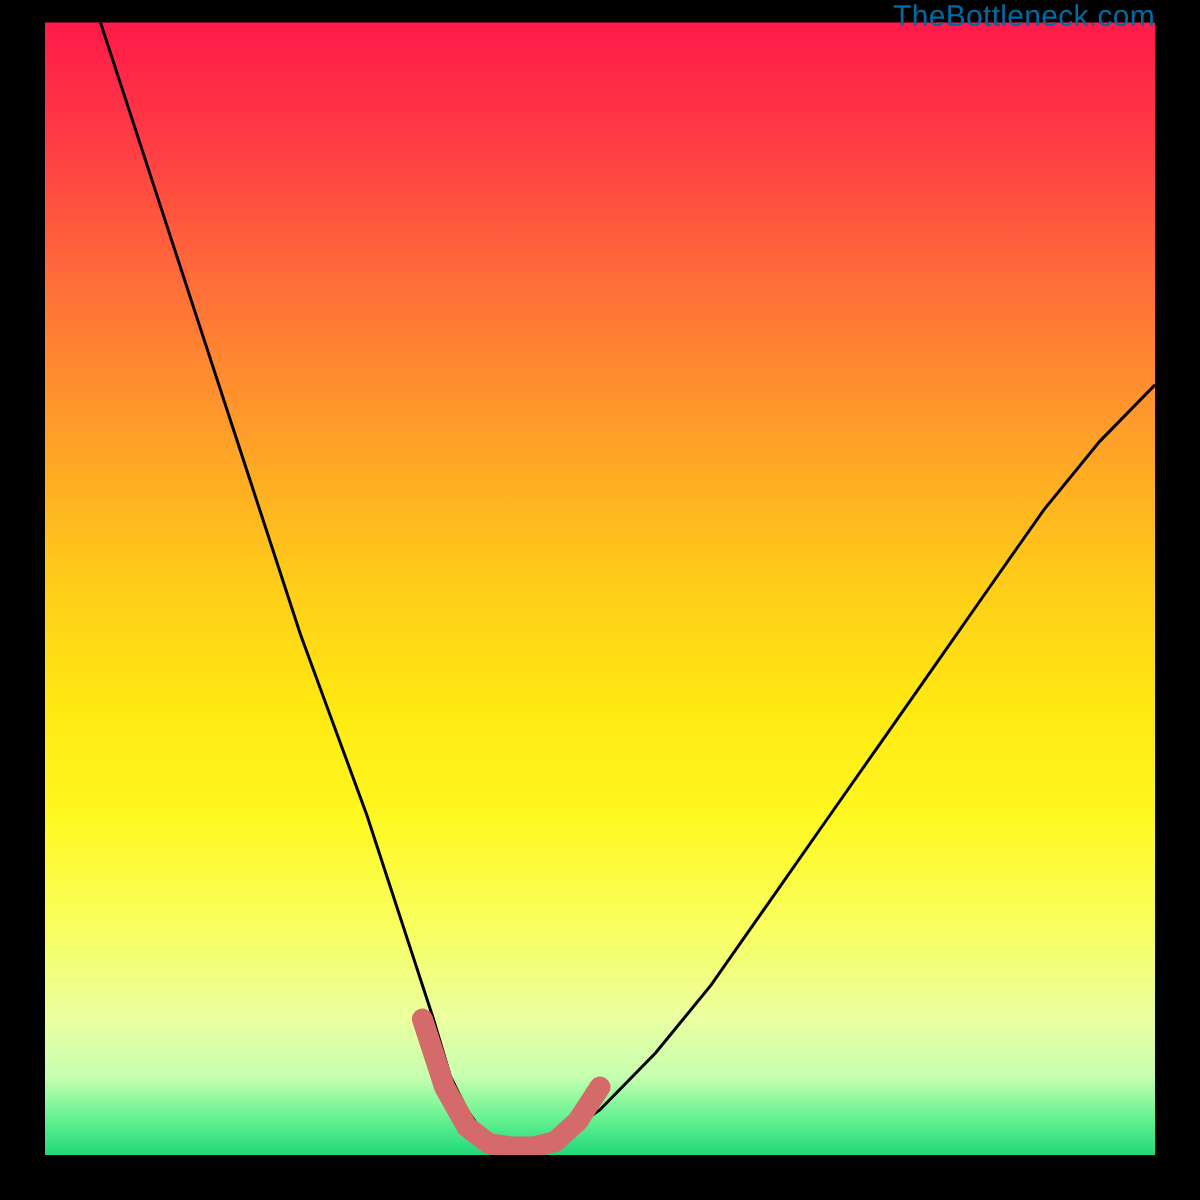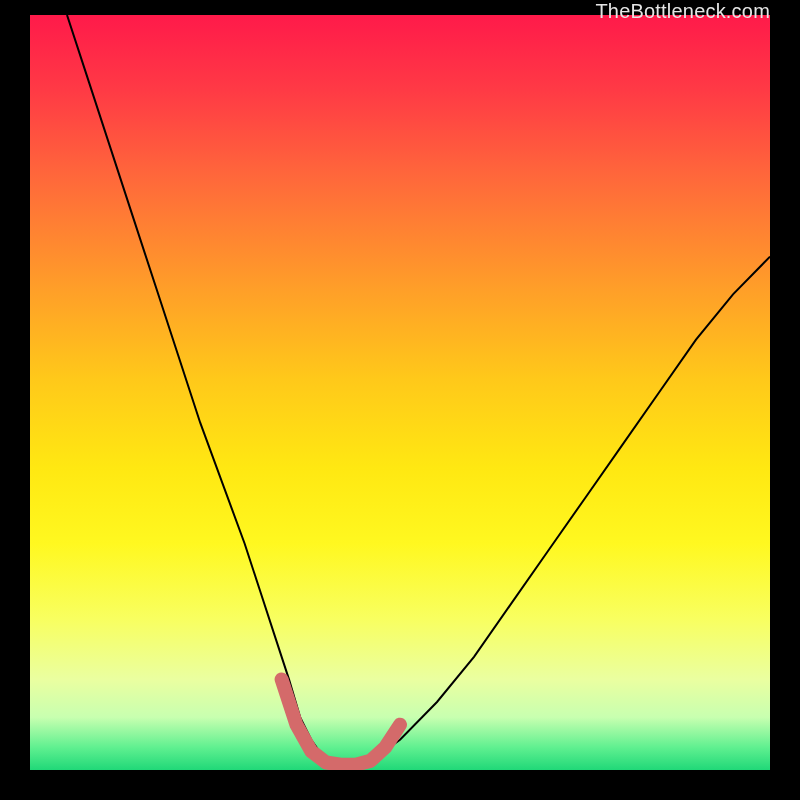--- a/index.html
+++ b/index.html
@@ -25,21 +25,21 @@
       #f8ff60 80%,
       #eaffa0 88%,
       #c8ffb0 93%,
       #60f090 97%,
       #20d878 100%
     );
   }
   .watermark {
     position: absolute;
     top: 0px; right: 30px;
-    color: #e5e5e5;
+    color: #0369a1;
     font-size: 20px;
     font-weight: 500;
     letter-spacing: 0.2px;
     z-index: 5;
   }
   svg.curve {
     position: absolute;
     top: 15px; left: 30px;
     width: 740px; height: 755px;
     z-index: 3;

